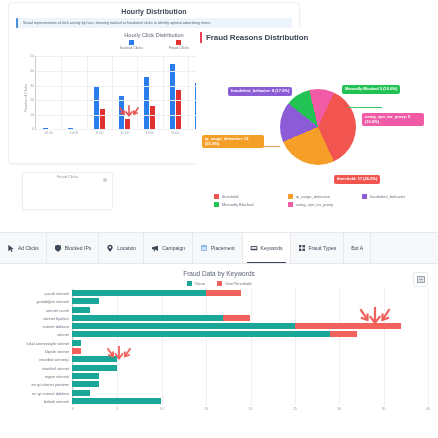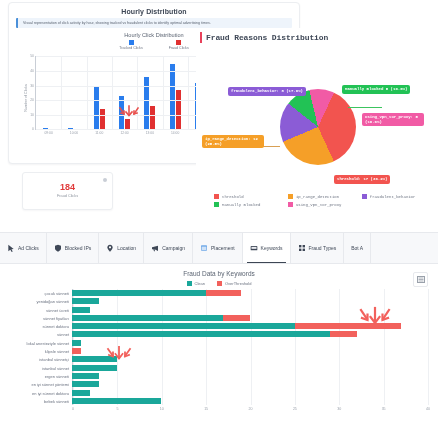--- a/index.html
+++ b/index.html
@@ -51,21 +51,21 @@
   .hbars{position:absolute;left:0;right:0;bottom:0;top:0;display:flex;
          align-items:flex-end;justify-content:space-around;}
   .hgroup{display:flex;align-items:flex-end;gap:1px;height:100%;}
   .hbar{width:5px;}
   .hbar.tracked{background:#2a7ded;}
   .hbar.fraud{background:#e03030;}
   .hxt{position:absolute;top:calc(100% + 2px);font-size:3.3px;color:#9aa1ab;
        transform:translateX(-50%);white-space:nowrap;}
 
   
-  .pie-panel{position:absolute;left:196px;top:28px;width:242px;height:196px;background:#fff;font-family:Liberation Mono, monospace;}
+  .pie-panel{position:absolute;left:196px;top:28px;width:242px;height:196px;background:#fff;}
   .pie-head{
     display:flex;align-items:center;gap:4px;margin:4px 0 0 4px;
   }
   .pie-head .bar{width:2px;height:11px;background:#e8415a;display:block;}
   .pie-head .ttl{font-size:8px;font-weight:700;color:#3f4857;letter-spacing:-.1px;}
 
   .pie-wrap{position:relative;width:242px;height:160px;}
   .pie{
     position:absolute;left:84px;top:46px;width:76px;height:76px;border-radius:50%;
   }
@@ -283,21 +283,20 @@
         </div>
         <div class="pl-item">
           <span class="pl-sw" style="background:#f15ba5"></span>
           <span class="pl-tx">using_vpn_tor_proxy</span>
         </div>
       </div>
   </div>
 
   <div class="stat s1">
     <span class="dot"></span>
-    <div class="val">184</div>
     <div class="lbl">Fraud Clicks</div>
   </div>
 
   <div class="tabbar" id="tabbar">
       <div class="tab">
         <span>
           <svg width="8" height="8" viewBox="0 0 12 12">
             <path d="M2 1 L2 11 L5 8.5 L7 12 L8.6 11.2 L6.7 7.8 L10 7.5 Z" fill="#3f4857"></path>
           </svg>
         </span>

